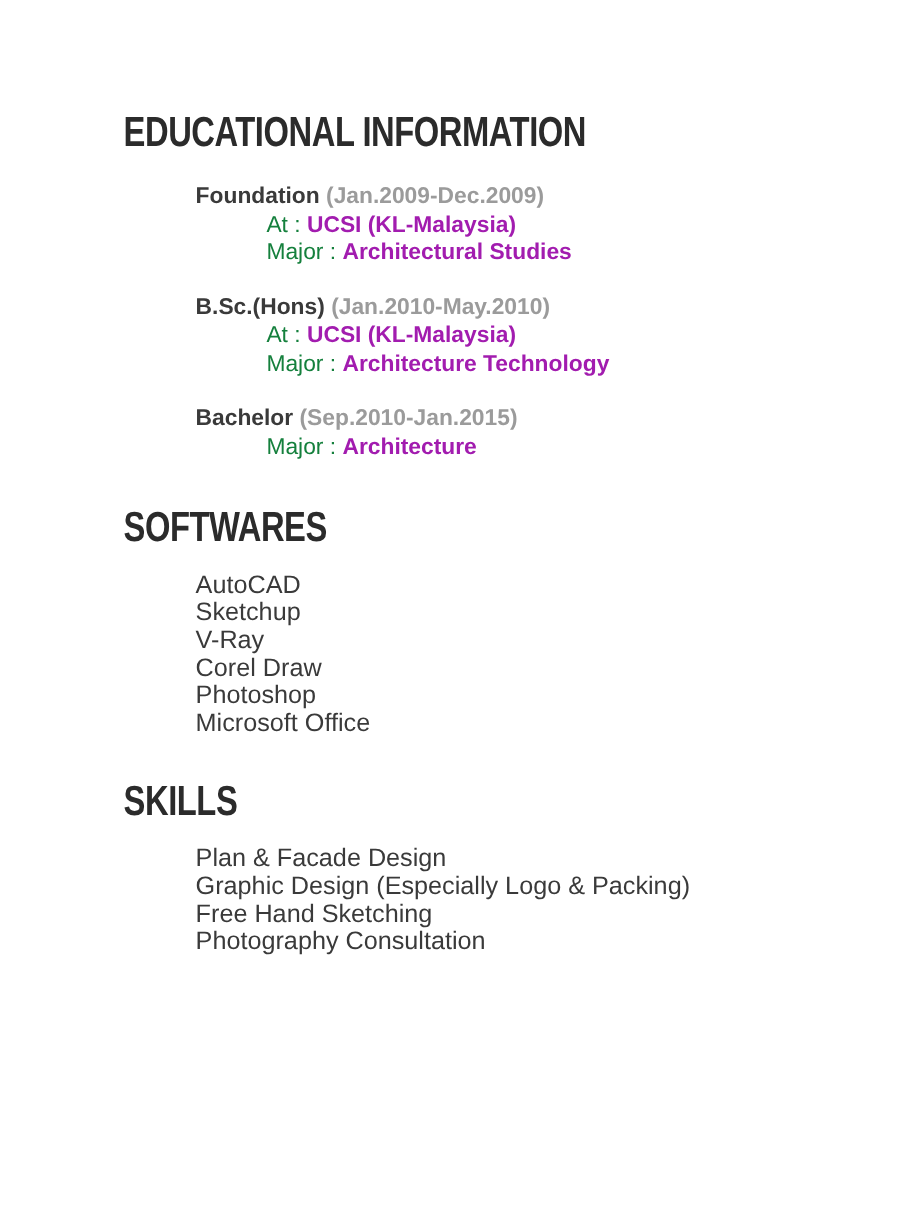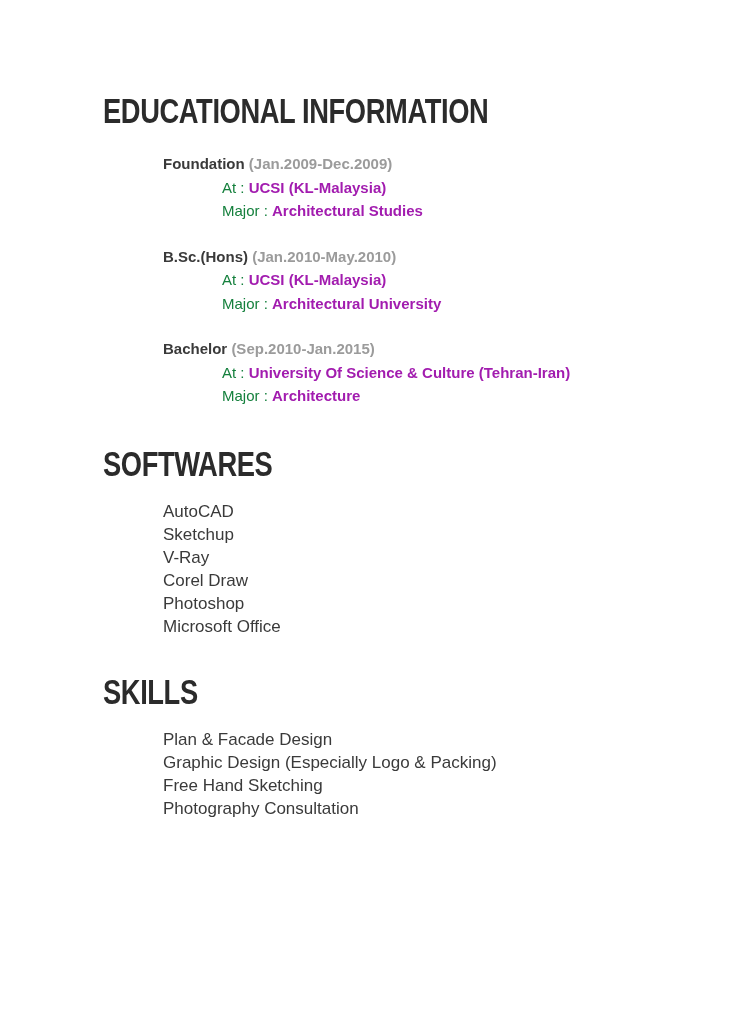--- a/index.html
+++ b/index.html
@@ -24,34 +24,34 @@
     line-height: 30px;
     color: #2b2b2b;
     letter-spacing: -0.5px;
     transform: scaleX(0.78);
     transform-origin: left center;
     white-space: nowrap;
   }
   .edu-entries { margin-top: 26px; }
   .entry { margin-left: 60px; margin-bottom: 22px; }
   .entry-line {
-    font-size: 15px;
+    font-size: 19px;
     line-height: 23.5px;
     white-space: nowrap;
   }
   .degree { font-weight: bold; color: #3a3a3a; }
   .date { font-weight: bold; color: #9b9b9b; }
   .sub-line { margin-left: 59px; }
   .label { font-weight: normal; color: #15803d; }
   .value { font-weight: bold; color: #a21caf; }
   .section-softwares .heading { margin-top: 41px; }
   .section-skills .heading { margin-top: 39px; }
   .plain-list { margin-top: 21px; margin-left: 60px; }
   .plain-list .list-item {
-    font-size: 17px;
+    font-size: 21px;
     line-height: 23px;
     color: #3a3a3a;
     white-space: nowrap;
   }
 </style>
 </head>
 <body>
 
 <div class="page">
 
@@ -79,32 +79,28 @@
         <div class="entry-line">
           <span class="degree">B.Sc.(Hons)</span>
           <span class="date">(Jan.2010-May.2010)</span>
         </div>
         <div class="entry-line sub-line">
           <span class="label">At :</span>
           <span class="value">UCSI (KL-Malaysia)</span>
         </div>
         <div class="entry-line sub-line">
           <span class="label">Major :</span>
-          <span class="value">Architectural University</span>
+          <span class="value">Architecture Technology</span>
         </div>
       </div>
 
       <div class="entry">
         <div class="entry-line">
           <span class="degree">Bachelor</span>
           <span class="date">(Sep.2010-Jan.2015)</span>
-        </div>
-        <div class="entry-line sub-line">
-          <span class="label">At :</span>
-          <span class="value">University Of Science &amp; Culture (Tehran-Iran)</span>
         </div>
         <div class="entry-line sub-line">
           <span class="label">Major :</span>
           <span class="value">Architecture</span>
         </div>
       </div>
 
     </div>
   </section>
 

